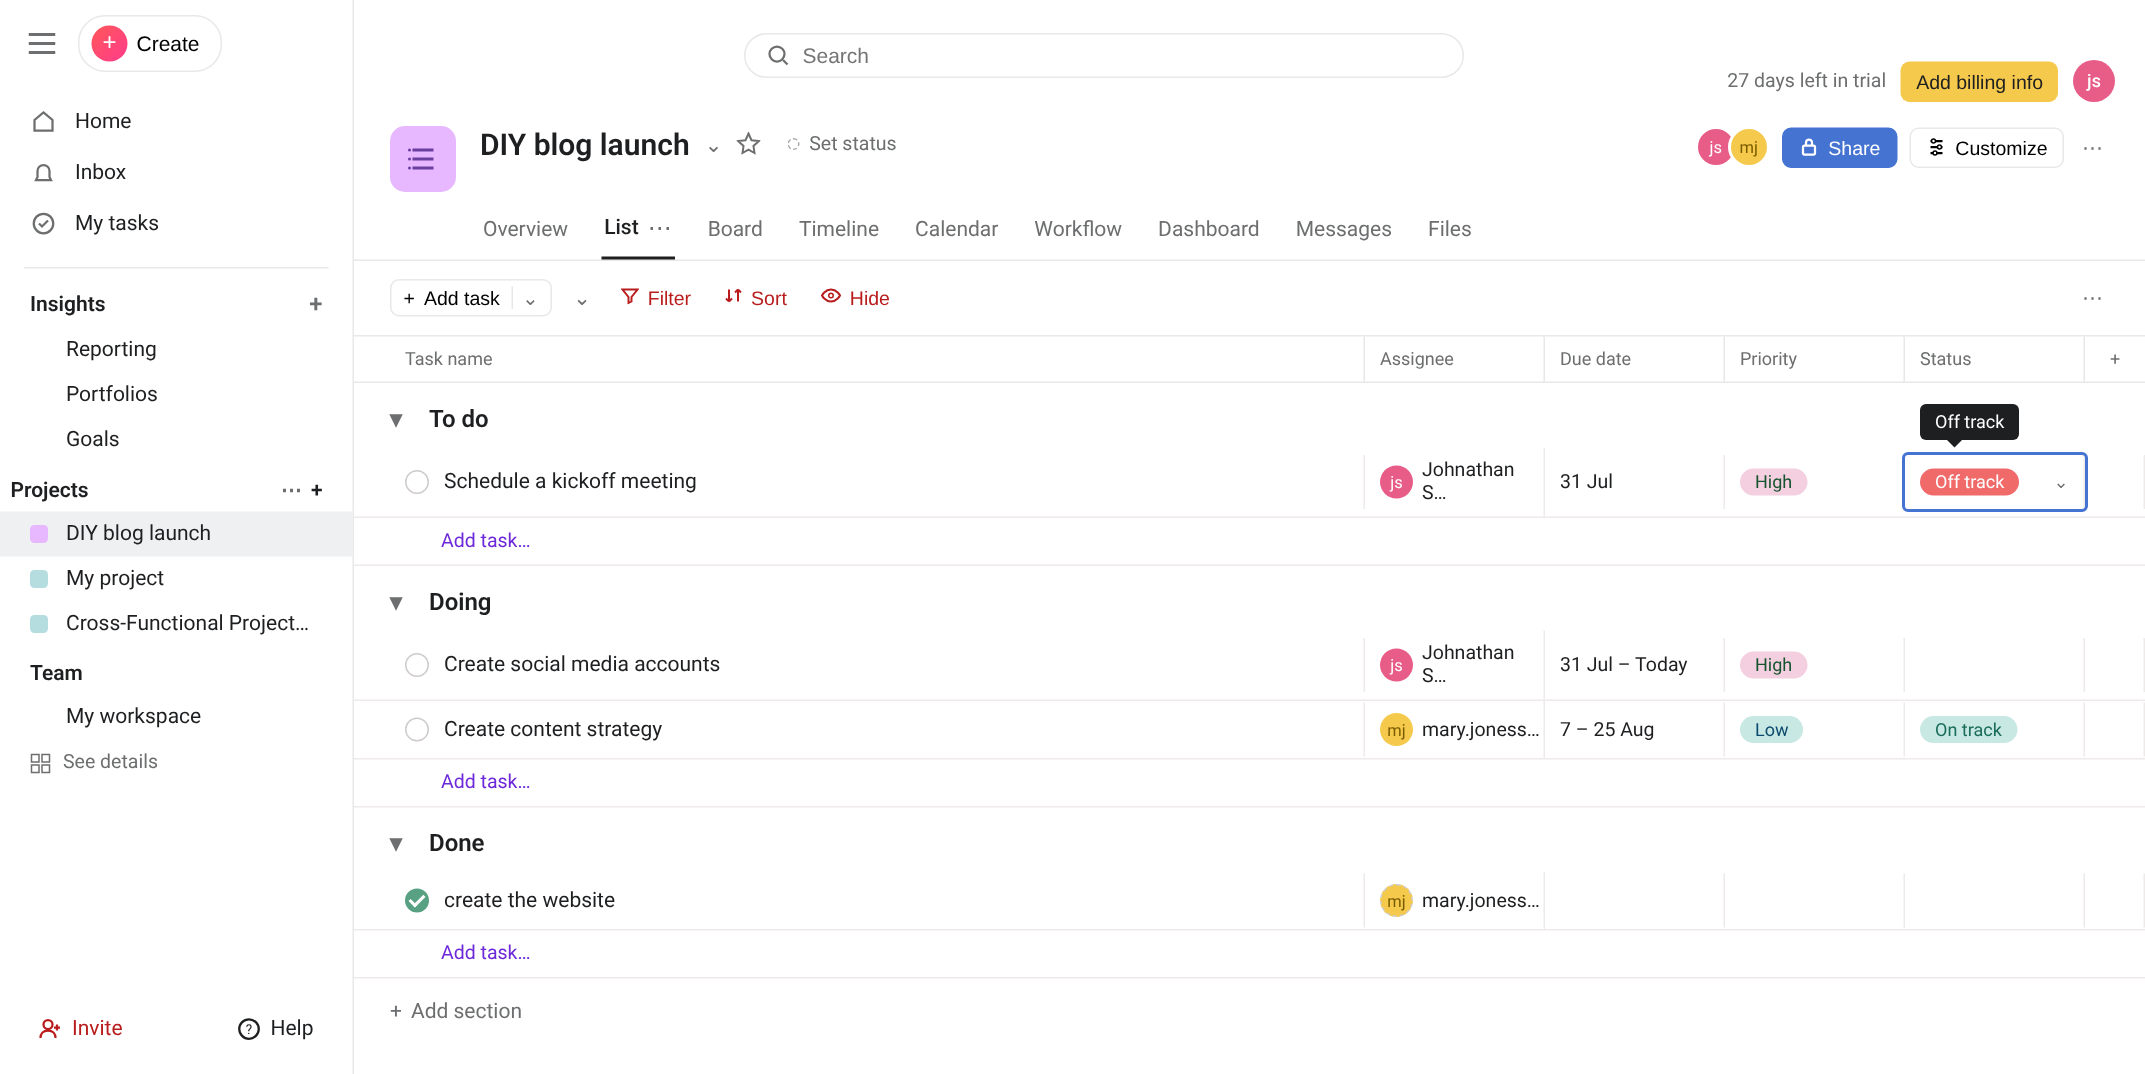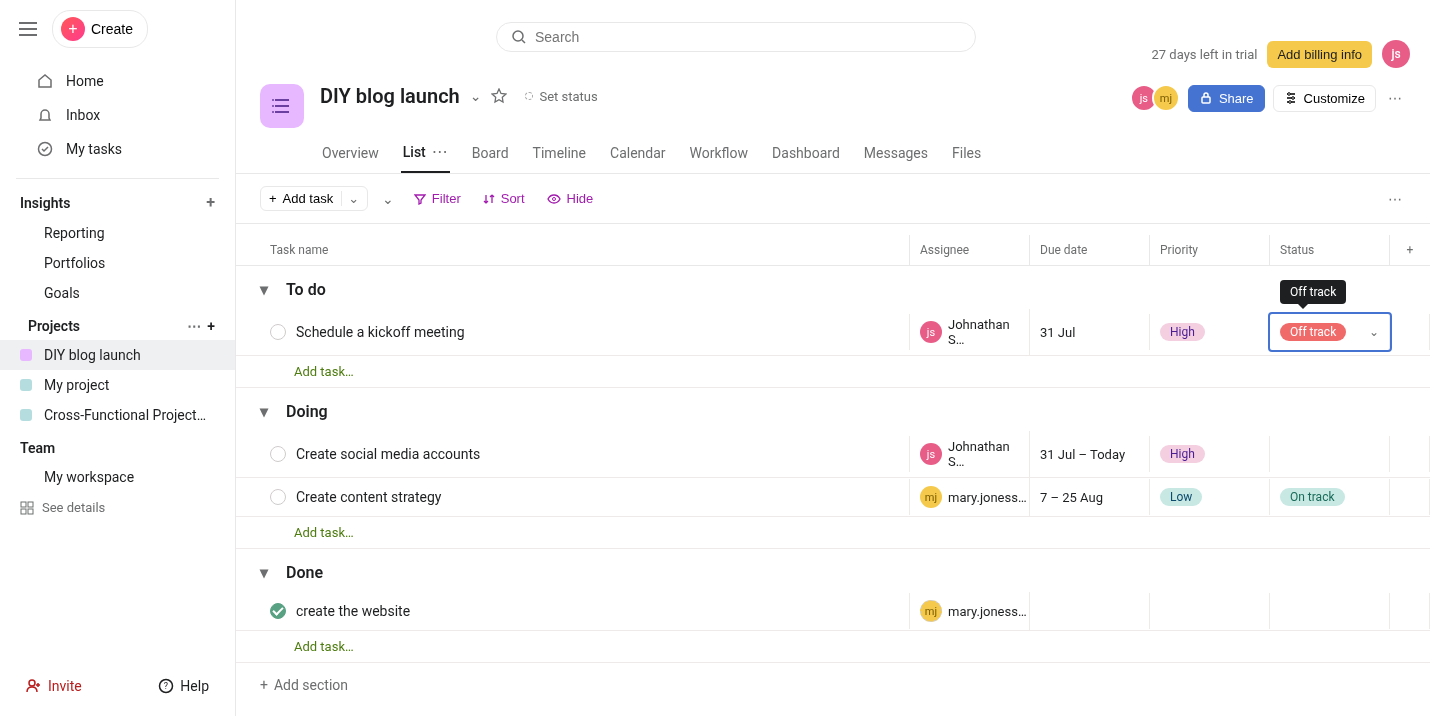--- a/index.html
+++ b/index.html
@@ -58,21 +58,21 @@
       height: 24px;
       border-radius: 50%;
       background: linear-gradient(135deg, #ff5858, #ff3b8d);
       color: #fff;
       display: flex;
       align-items: center;
       justify-content: center;
       font-size: 16px;
     }
     .nav-section {
-      padding: 8px 16px;
+      padding: 8px 0;
     }
     .nav-item {
       display: flex;
       align-items: center;
       gap: 12px;
       padding: 8px 20px;
       color: #1e1f21;
       cursor: pointer;
       font-size: 14px;
     }
@@ -106,21 +106,21 @@
     .sub-item {
       padding: 7px 20px 7px 44px;
       font-size: 14px;
       cursor: pointer;
       color: #1e1f21;
     }
     .projects-row {
       display: flex;
       align-items: center;
       gap: 6px;
-      padding: 10px 20px 6px 28px;
+      padding: 10px 20px 6px 7px;
       font-weight: 600;
     }
     .projects-row .dots {
       color: #6d6e6f;
       font-size: 14px;
       margin-left: auto;
     }
     .project-item {
       display: flex;
       align-items: center;
@@ -370,47 +370,45 @@
       background: #fff;
     }
     .add-task-btn .split {
       border-left: 1px solid #e8e8e8;
       padding-left: 6px;
       margin-left: 2px;
       color: #6d6e6f;
     }
     .toolbar-btn {
       display: flex;
-      align-items: center;
       gap: 6px;
       border: none;
       background: transparent;
       font-size: 13px;
-      color: #a21caf;
+      color: #b91c1c;
       cursor: pointer;
       padding: 4px 6px;
     }
     
     .table-wrap {
       flex: 1;
       overflow: auto;
       padding: 0 0 40px 0;
     }
     .thead {
       display: grid;
       grid-template-columns: 24px 1fr 120px 120px 120px 120px 40px;
       border-top: 1px solid #e8e8e8;
       border-bottom: 1px solid #e8e8e8;
       font-size: 12px;
       color: #6d6e6f;
     }
     .th {
       padding: 8px 10px;
       border-right: 1px solid #e8e8e8;
-      margin-top: 11px;
     }
     .th:first-child {
       border-right: none;
     }
     .th.add-col {
       display: flex;
       align-items: center;
       justify-content: center;
       cursor: pointer;
       border-right: none;
@@ -490,21 +488,21 @@
     .assignee-avatar.js { background: #e85d88; color: #fff; }
     .assignee-avatar.mj { background: #f5c94b; color: #7a5c00; }
     .assignee-avatar.dashed { border: 1.5px dashed #cfcbcb; }
     .date-cell { font-size: 13px; color: #1e1f21; }
     .pill {
       padding: 2px 10px;
       border-radius: 10px;
       font-size: 12px;
       display: inline-block;
     }
-    .pill-high { background: #f3cfe0; color: #4c1d95; }
+    .pill-high { background: #f3cfe0; color: #14532d; }
     .pill-low { background: #c7e8e3; color: #0c4a6e; }
     .pill-offtrack { background: #f06a6a; color: #fff; }
     .pill-ontrack { background: #c7e8e3; color: #1a6b5a; }
     .status-cell {
       gap: 6px;
       position: relative;
     }
     .status-cell.focused {
       outline: 2px solid #4573d2;
       border-radius: 2px;
@@ -530,21 +528,21 @@
       content: "";
       position: absolute;
       bottom: -5px;
       left: 18px;
       border: 5px solid transparent;
       border-top-color: #1e1f21;
       border-bottom: none;
     }
     .add-task-link {
       padding: 8px 10px 8px 58px;
-      color: #4d7c0f;
+      color: #6d28d9;
       font-size: 13px;
       cursor: pointer;
       border-bottom: 1px solid #edeae9;
     }
     .add-section-btn {
       display: flex;
       align-items: center;
       gap: 6px;
       padding: 14px 24px;
       color: #6d6e6f;

